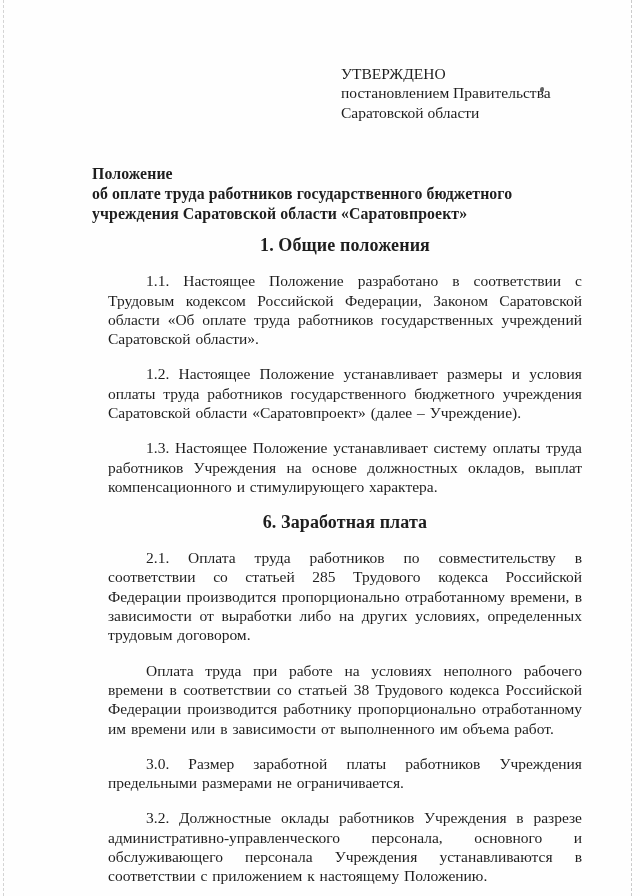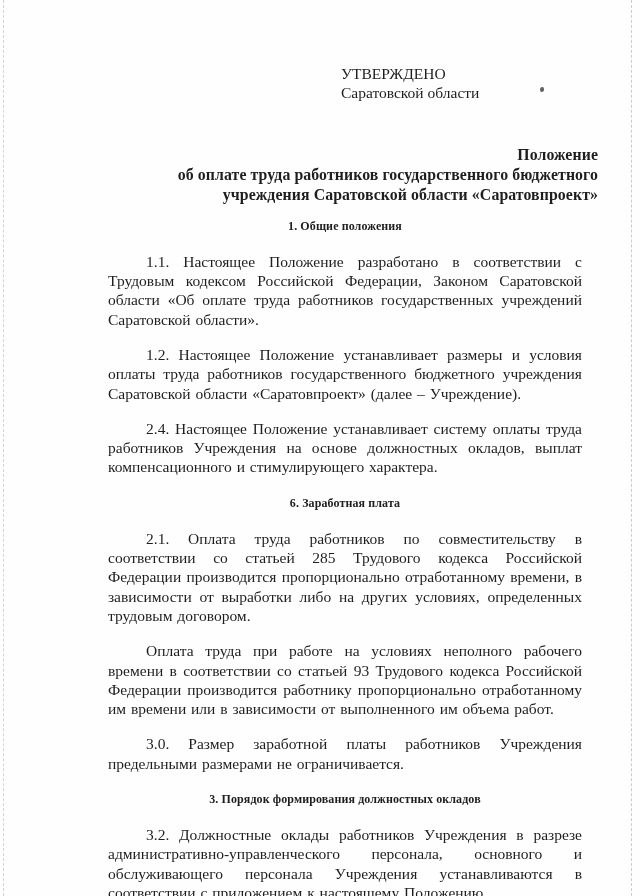--- a/index.html
+++ b/index.html
@@ -41,31 +41,31 @@
   }
   .approval {
     margin-left: 249px;
     font-size: 15.5px;
     line-height: 19.4px;
     white-space: nowrap;
   }
   .approval .line { display: block; }
   .doc-title {
     margin-top: 42px;
-    text-align: right;
+    text-align: left;
     font-weight: bold;
     font-size: 15.8px;
     line-height: 20px;
     letter-spacing: .1px;
   }
   .sec-heading {
     margin: 11px 0 0 0;
     text-align: center;
     font-weight: bold;
-    font-size: 12px;
+    font-size: 18px;
     line-height: 20px;
     letter-spacing: .1px;
   }
   .para {
     margin: 16px;
     font-size: 15.5px;
     line-height: 19.3px;
     text-align: justify;
     text-indent: 38px;
     word-spacing: 1px;
@@ -75,42 +75,42 @@
 <body>
 
 <div class="page">
 
   <div class="scan-edge left"></div>
   <div class="scan-edge right"></div>
   <div class="scan-speck"></div>
 
   <div class="approval">
     <span class="line">УТВЕРЖДЕНО</span>
+    <span class="line">постановлением Правительства</span>
     <span class="line">Саратовской области</span>
   </div>
 
   <div class="doc-title">
     <div>Положение</div>
     <div>об оплате труда работников государственного бюджетного</div>
     <div>учреждения Саратовской области «Саратовпроект»</div>
   </div>
 
   <section>
     <h2 class="sec-heading">1.  Общие положения</h2>
     <p class="para">1.1. Настоящее Положение разработано в соответствии с Трудовым кодексом Российской Федерации, Законом Саратовской области «Об оплате труда работников государственных учреждений Саратовской области».</p>
     <p class="para">1.2. Настоящее Положение устанавливает размеры и условия оплаты труда работников государственного бюджетного учреждения Саратовской области «Саратовпроект» (далее – Учреждение).</p>
-    <p class="para">2.4. Настоящее Положение устанавливает систему оплаты труда работников Учреждения на основе должностных окладов, выплат компенсационного и стимулирующего характера.</p>
+    <p class="para">1.3. Настоящее Положение устанавливает систему оплаты труда работников Учреждения на основе должностных окладов, выплат компенсационного и стимулирующего характера.</p>
   </section>
 
   <section>
     <h2 class="sec-heading">6. Заработная плата</h2>
     <p class="para">2.1. Оплата труда работников по совместительству в соответствии со статьей 285 Трудового кодекса Российской Федерации производится пропорционально отработанному времени, в зависимости от выработки либо на других условиях, определенных трудовым договором.</p>
-    <p class="para">Оплата труда при работе на условиях неполного рабочего времени в соответствии со статьей 93 Трудового кодекса Российской Федерации производится работнику пропорционально отработанному им времени или в зависимости от выполненного им объема работ.</p>
+    <p class="para">Оплата труда при работе на условиях неполного рабочего времени в соответствии со статьей 38 Трудового кодекса Российской Федерации производится работнику пропорционально отработанному им времени или в зависимости от выполненного им объема работ.</p>
     <p class="para">3.0. Размер заработной платы работников Учреждения предельными размерами не ограничивается.</p>
   </section>
 
   <section>
-    <h2 class="sec-heading">3. Порядок формирования должностных окладов</h2>
     <p class="para">3.2. Должностные оклады работников Учреждения в разрезе административно-управленческого персонала, основного и обслуживающего персонала Учреждения устанавливаются в соответствии с приложением к настоящему Положению.</p>
     <p class="para">3.3. Изменение размеров должностных окладов (окладов) работников Учреждения производится в порядке, установленном законодательством.</p>
   </section>
 
 </div>
 
 </body></html>

